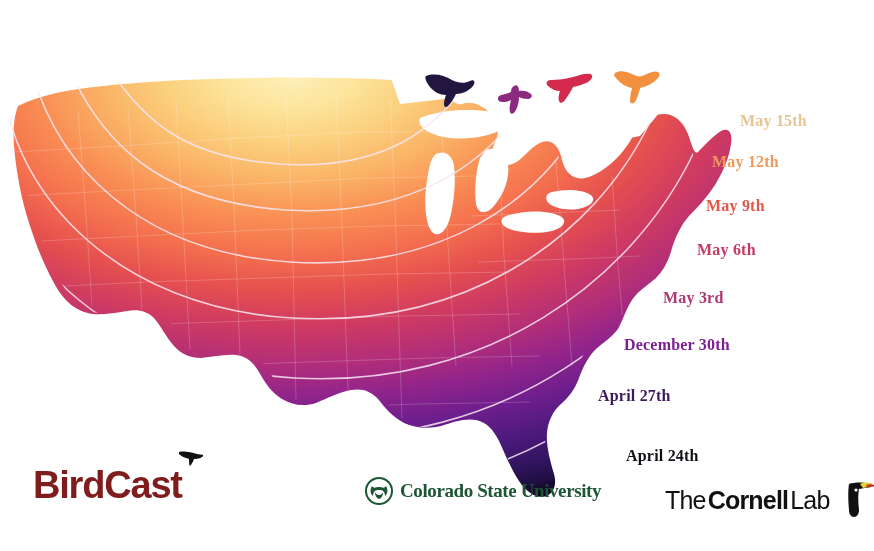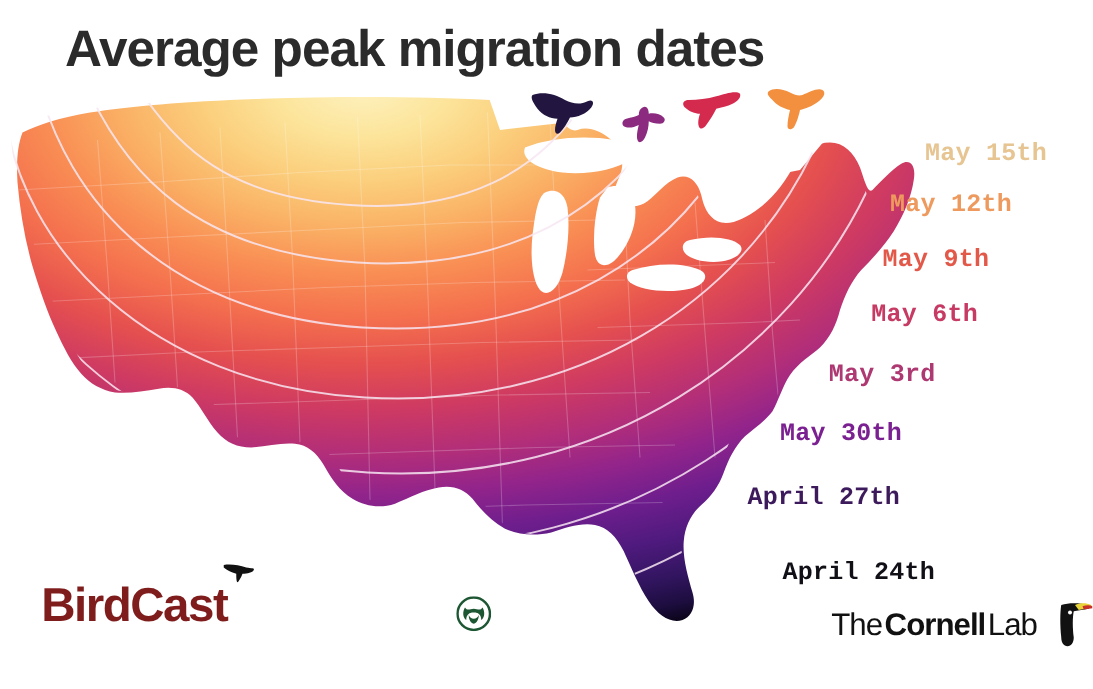--- a/index.html
+++ b/index.html
@@ -16,22 +16,22 @@
     color:#2b2b2b;white-space:nowrap;
   }
 
   
   #mapwrap{position:absolute;left:0px;top:66px;width:740px;height:450px;}
   #mapsvg{display:block;width:740px;height:450px;}
 
   
   .datelbl{
     position:absolute;white-space:nowrap;
-    font-family:Liberation Mono, monospace;
-    font-weight:700;font-size:20px;letter-spacing:0.2px;
+    font-family:Liberation Serif, serif;
+    font-weight:700;font-size:16px;letter-spacing:0.2px;
   }
 
   
   .bird{position:absolute;}
 
   
   #birdcast{position:absolute;left:33px;top:466px;}
   #birdcast .bc-text{
     font-family:"Liberation Sans",sans-serif;
     font-weight:700;font-size:38px;letter-spacing:-1.2px;color:#7f1d1d;
@@ -57,21 +57,20 @@
     position:absolute;left:0;right:0;top:516px;text-align:center;
     font-family:"Liberation Sans",sans-serif;
     font-size:16px;color:#262626;
   }
 </style>
 </head>
 <body>
 
 <div id="stage">
 
-  <div class="title">Average peak migration dates</div>
 
   <div id="mapwrap">
     <svg id="mapsvg" viewBox="0 0 740 450" xmlns="http://www.w3.org/2000/svg">
       <defs>
 
         <radialGradient id="magma" cx="0.385" cy="-0.02" r="1.08" fx="0.385" fy="-0.02">
           <stop offset="0.00" stop-color="#FEF2C0"></stop>
           <stop offset="0.09" stop-color="#FCE49A"></stop>
           <stop offset="0.17" stop-color="#FBCE7C"></stop>
           <stop offset="0.25" stop-color="#FAB165"></stop>
@@ -218,21 +217,21 @@
   <div class="datelbl" style="left:740px;top:112px;color:#E6C592;">May 15th</div>
 
   <div class="datelbl" style="left:712px;top:153px;color:#EE9A5E;">May 12th</div>
 
   <div class="datelbl" style="left:706px;top:197px;color:#E2594A;">May 9th</div>
 
   <div class="datelbl" style="left:680px;top:241px;color:#C63A63;margin-left:17px;">May 6th</div>
 
   <div class="datelbl" style="left:663px;top:289px;color:#AE3871;">May 3rd</div>
 
-  <div class="datelbl" style="left:624px;top:336px;color:#7B2091;">May 30th</div>
+  <div class="datelbl" style="left:624px;top:336px;color:#7B2091;">December 30th</div>
 
   <div class="datelbl" style="left:598px;top:387px;color:#3D1A5B;">April 27th</div>
 
   <div class="datelbl" style="left:626px;top:447px;color:#111016;">April 24th</div>
 
   <svg class="bird" style="left:424px;top:70px;" width="52" height="38" viewBox="0 0 52 38">
     <path d="M2,6 C10,3 20,5 28,10 C34,13 40,14 46,11 C50,9 52,12 49,16
              C45,21 38,24 32,24 C30,28 27,33 24,36 C22,38 20,37 20,34
              C20,31 21,28 22,25 C16,25 10,22 6,17 C3,13 0,8 2,6 Z" fill="#221641"></path>
   </svg>
@@ -268,20 +267,21 @@
   <div id="csu">
     <svg width="28" height="28" viewBox="0 0 28 28">
       <circle cx="14" cy="14" r="13" fill="#ffffff" stroke="#1d5632" stroke-width="2"></circle>
       <path d="M7,9 C5,12 5,17 8,19 C8,15 10,13 14,13 C18,13 20,15 20,19
                C23,17 23,12 21,9 C19,12 17,10 14,10 C11,10 9,12 7,9 Z" fill="#1d5632"></path>
       <path d="M10,15 C10,18 11,21 14,22 C17,21 18,18 18,15
                C17,17 16,18 14,18 C12,18 11,17 10,15 Z" fill="#1d5632"></path>
       <circle cx="11.5" cy="14.5" r="1" fill="#ffffff"></circle>
       <circle cx="16.5" cy="14.5" r="1" fill="#ffffff"></circle>
     </svg>
+    <div class="csu-text">Colorado State University</div>
   </div>
 
   <div id="cornell">
     <span class="cl-t">The</span>
     <span class="cl-b">Cornell</span>
     <span class="cl-t">Lab</span>
     <svg width="40" height="40" viewBox="0 0 40 40" style="margin-left:3px;">
       <path d="M14,4 C20,2 28,2 36,4 L36,7 L24,9 C23,14 23,22 24,30
                C24,34 22,37 19,37 C16,37 14,34 14,30 C13,20 13,10 14,4 Z" fill="#111111"></path>
       <path d="M25,4 C29,2 34,2 38,4 L38,6 L28,8 Z" fill="#E8D33A"></path>

